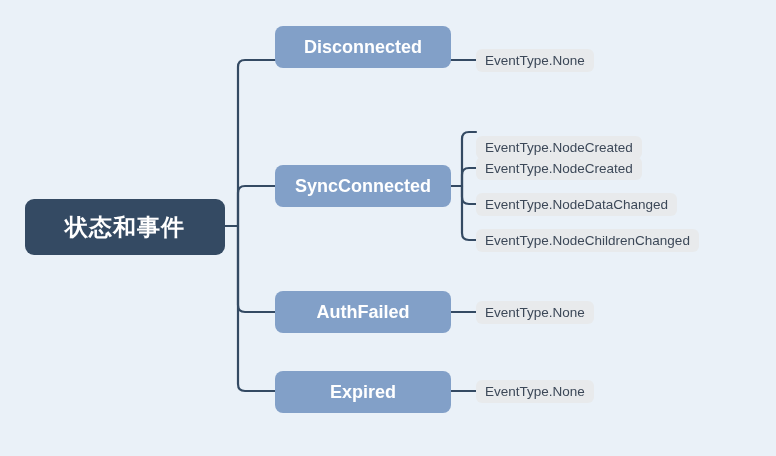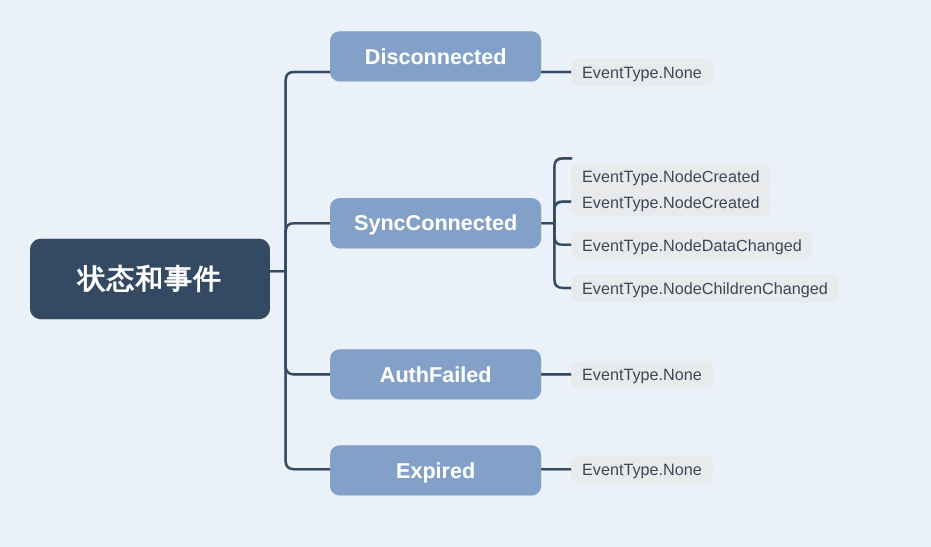--- a/index.html
+++ b/index.html
@@ -43,21 +43,21 @@
   .root-node {
     background: #344a63;
     color: #ffffff;
     border-radius: 9px;
     font-size: 23px;
     font-weight: bold;
     letter-spacing: 1px;
     left: 25px;
     top: 199px;
     width: 200px;
-    height: 67px;
+    height: 56px;
   }
 
   
   .branch-node {
     background: #82a0c8;
     color: #ffffff;
     border-radius: 8px;
     font-size: 18px;
     font-weight: bold;
     left: 275px;

